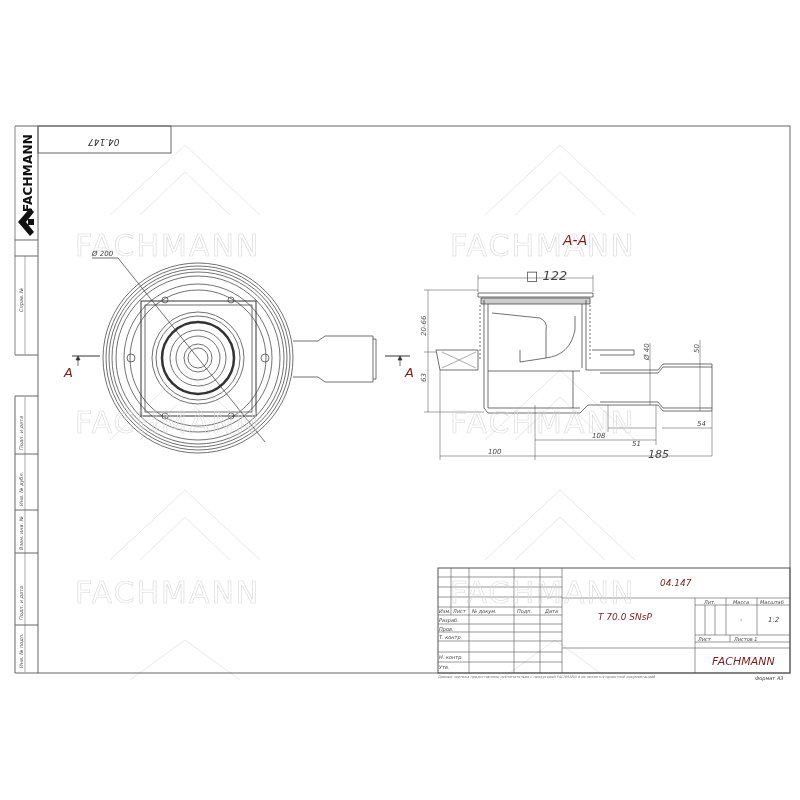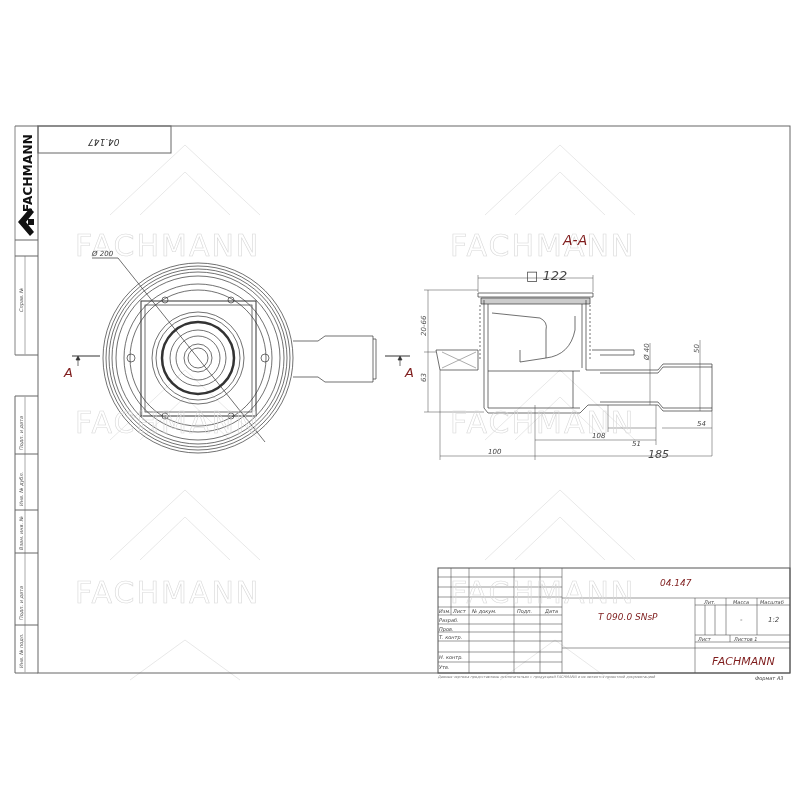--- a/index.html
+++ b/index.html
@@ -199,21 +199,21 @@
 <div class="vlbl" style="left:420px;top:382px;font-size:7px;">63</div>
 <div class="vlbl" style="left:643px;top:360px;font-size:7px;">Ø 40</div>
 <div class="vlbl" style="left:693px;top:353px;font-size:7px;">50</div>
 <div class="lbl" style="left:632px;top:420px;font-size:7px;margin-top:20px;">51</div>
 <div class="lbl" style="left:685px;top:420px;font-size:7px;margin-left:12px;">54</div>
 <div class="lbl" style="left:592px;top:432px;font-size:7px;">108</div>
 <div class="lbl" style="left:488px;top:448px;font-size:7px;text-align:right;">100</div>
 <div class="lbl" style="left:600px;top:448px;font-size:11px;margin-left:48px;">185</div>
 
 <div class="tb-text" style="left:660px;top:578px;font-size:9px;">04.147</div>
-<div class="tb-text" style="left:598px;top:612px;font-size:9px;">T 090.0 SNsP</div>
+<div class="tb-text" style="left:598px;top:612px;font-size:9px;">T 70.0 SNsP</div>
 <div class="tb-text" style="left:712px;top:655px;font-size:11px;">FACHMANN</div>
 <div class="lbl" style="left:704px;top:599px;">Лит.</div>
 <div class="lbl" style="left:733px;top:599px;">Масса</div>
 <div class="lbl" style="left:760px;top:599px;">Масштаб</div>
 <div class="lbl" style="left:740px;top:616px;font-size:7px;">-</div>
 <div class="lbl" style="left:768px;top:616px;font-size:7px;">1:2</div>
 <div class="lbl" style="left:698px;top:636px;">Лист</div>
 <div class="lbl" style="left:734px;top:636px;">Листов 1</div>
 
 <div class="lbl" style="left:439px;top:608px;">Изм.</div>

